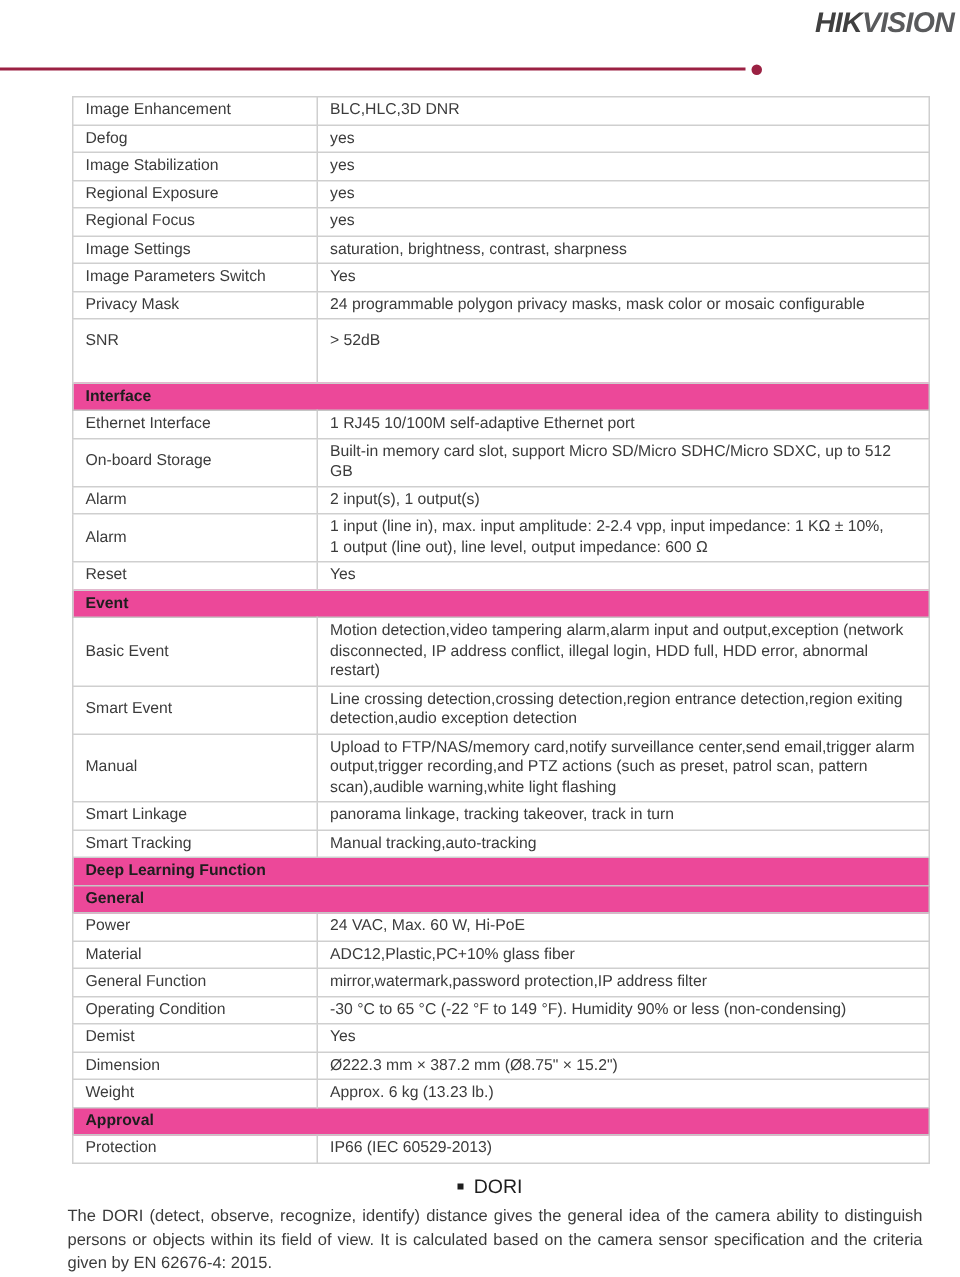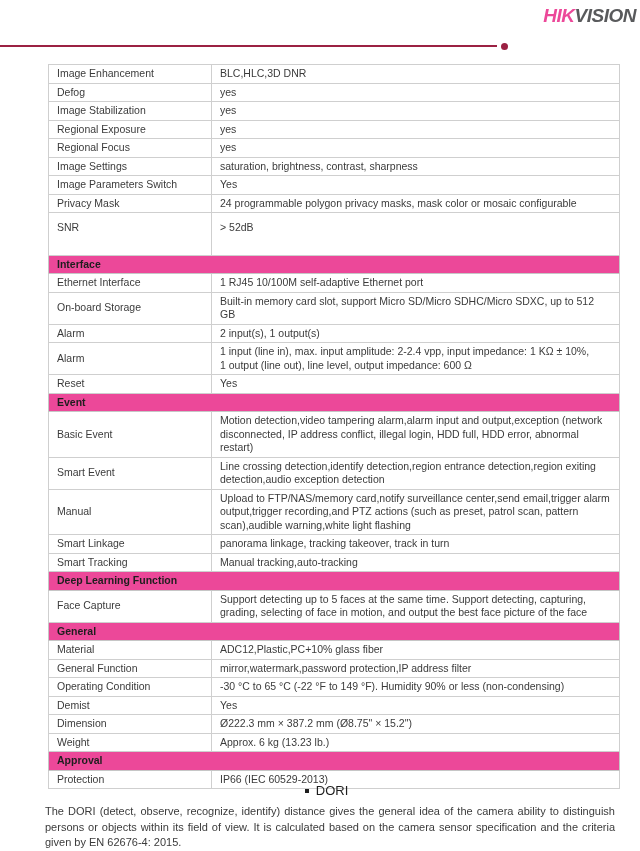--- a/index.html
+++ b/index.html
@@ -9,21 +9,21 @@
     font-family:"Liberation Sans","DejaVu Sans",sans-serif;
     position:relative;
     overflow:hidden;
   }
   
   .logo{
     position:absolute;top:5px;right:4px;
     font-size:19px;font-weight:bold;font-style:italic;
     letter-spacing:-0.5px;white-space:nowrap;
   }
-  .logo .hik{color:#ec4899;}
+  .logo .hik{color:#404040;}
   .logo .vision{color:#595A5C;}
   .rule{
     position:absolute;top:45px;left:0;
     width:497px;height:2px;background:#9B2143;
   }
   .rule-dot{
     position:absolute;top:43px;left:501px;
     width:7px;height:7px;border-radius:50%;background:#9B2143;
   }
   
@@ -136,43 +136,43 @@
         </tr>
         <tr class="section">
           <td colspan="2">Event</td>
         </tr>
         <tr>
           <td class="label">Basic Event</td>
           <td class="value">Motion detection,video tampering alarm,alarm input and output,exception (network disconnected, IP address conflict, illegal login, HDD full, HDD error, abnormal restart)</td>
         </tr>
         <tr>
           <td class="label">Smart Event</td>
-          <td class="value">Line crossing detection,identify detection,region entrance detection,region exiting detection,audio exception detection</td>
+          <td class="value">Line crossing detection,crossing detection,region entrance detection,region exiting detection,audio exception detection</td>
         </tr>
         <tr>
           <td class="label">Manual</td>
           <td class="value">Upload to FTP/NAS/memory card,notify surveillance center,send email,trigger alarm output,trigger recording,and PTZ actions (such as preset, patrol scan, pattern scan),audible warning,white light flashing</td>
         </tr>
         <tr>
           <td class="label">Smart Linkage</td>
           <td class="value">panorama linkage, tracking takeover, track in turn</td>
         </tr>
         <tr>
           <td class="label">Smart Tracking</td>
           <td class="value">Manual tracking,auto-tracking</td>
         </tr>
         <tr class="section">
           <td colspan="2">Deep Learning Function</td>
         </tr>
-        <tr>
-          <td class="label">Face Capture</td>
-          <td class="value">Support detecting up to 5 faces at the same time. Support detecting, capturing, grading, selecting of face in motion, and output the best face picture of the face</td>
-        </tr>
         <tr class="section">
           <td colspan="2">General</td>
+        </tr>
+        <tr>
+          <td class="label">Power</td>
+          <td class="value">24 VAC, Max. 60 W, Hi-PoE</td>
         </tr>
         <tr>
           <td class="label">Material</td>
           <td class="value">ADC12,Plastic,PC+10% glass fiber</td>
         </tr>
         <tr>
           <td class="label">General Function</td>
           <td class="value">mirror,watermark,password protection,IP address filter</td>
         </tr>
         <tr>

